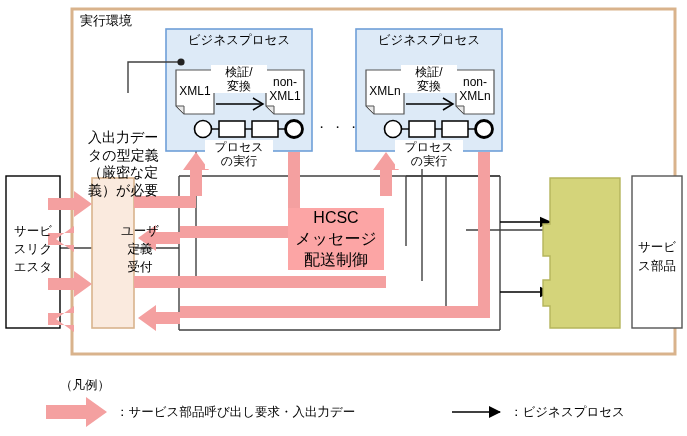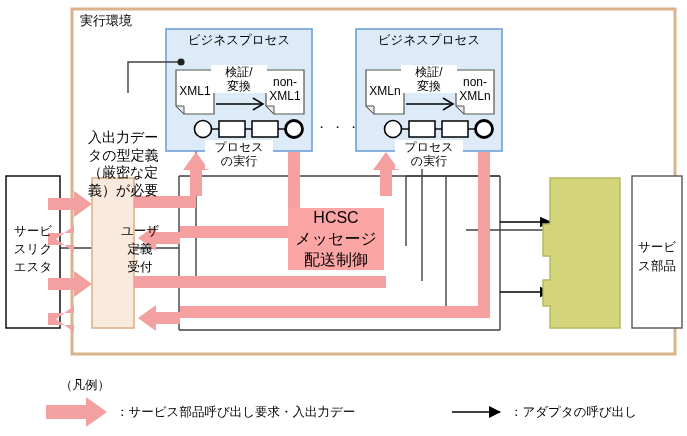--- a/index.html
+++ b/index.html
@@ -187,15 +187,15 @@
     <path d="M46,405 L86,405 L86,397 L107,412 L86,427 L86,419 L46,419 Z" fill="#f4a0a0"></path>
 
     <g stroke="#000" stroke-width="1.5" fill="none">
       <path d="M452,412 L500,412"></path>
       <path d="M489,406 L501,412 L489,418 Z" fill="#000" stroke="none"></path>
     </g>
   </svg>
 
   <div class="txt" style="left:116px; top:405px; font-size:12.5px;">：サービス部品呼び出し要求・入出力デー</div>
 
-  <div class="txt" style="left:510px; top:405px; font-size:12.5px;">：アダプタの呼び出し</div>
+  <div class="txt" style="left:510px; top:405px; font-size:12.5px;">：ビジネスプロセス</div>
 
 </div>
 
 </body></html>

